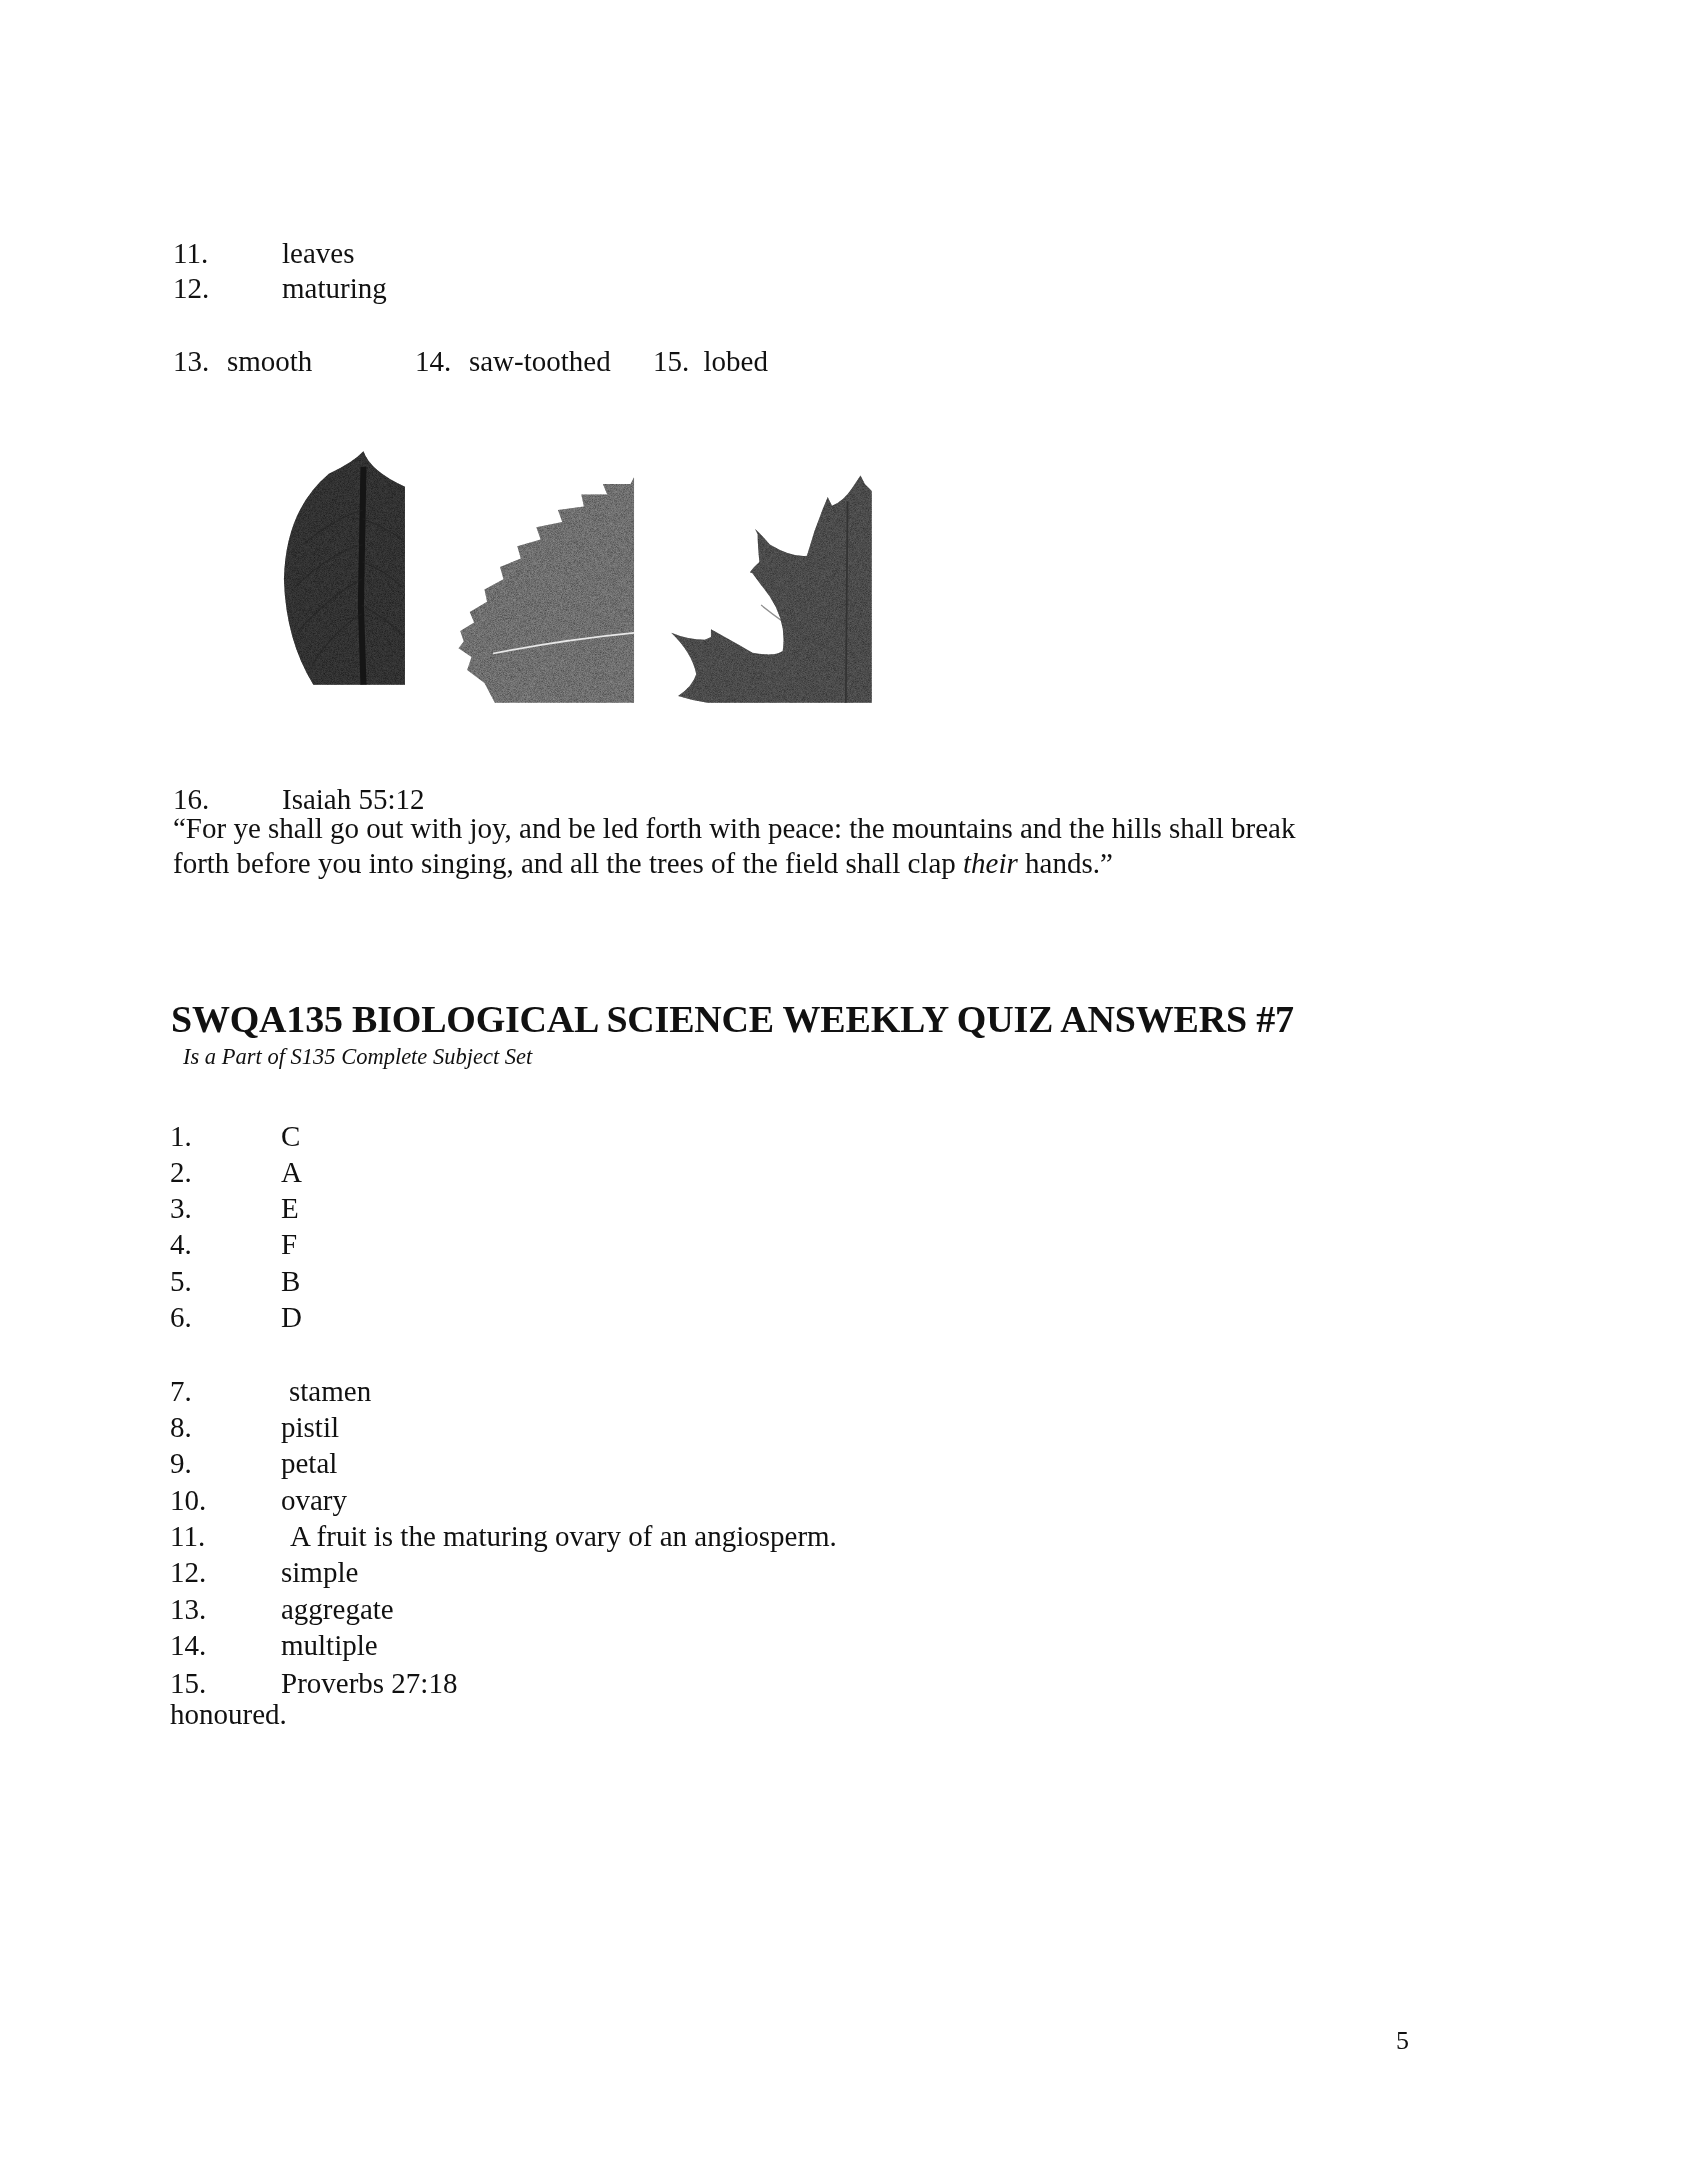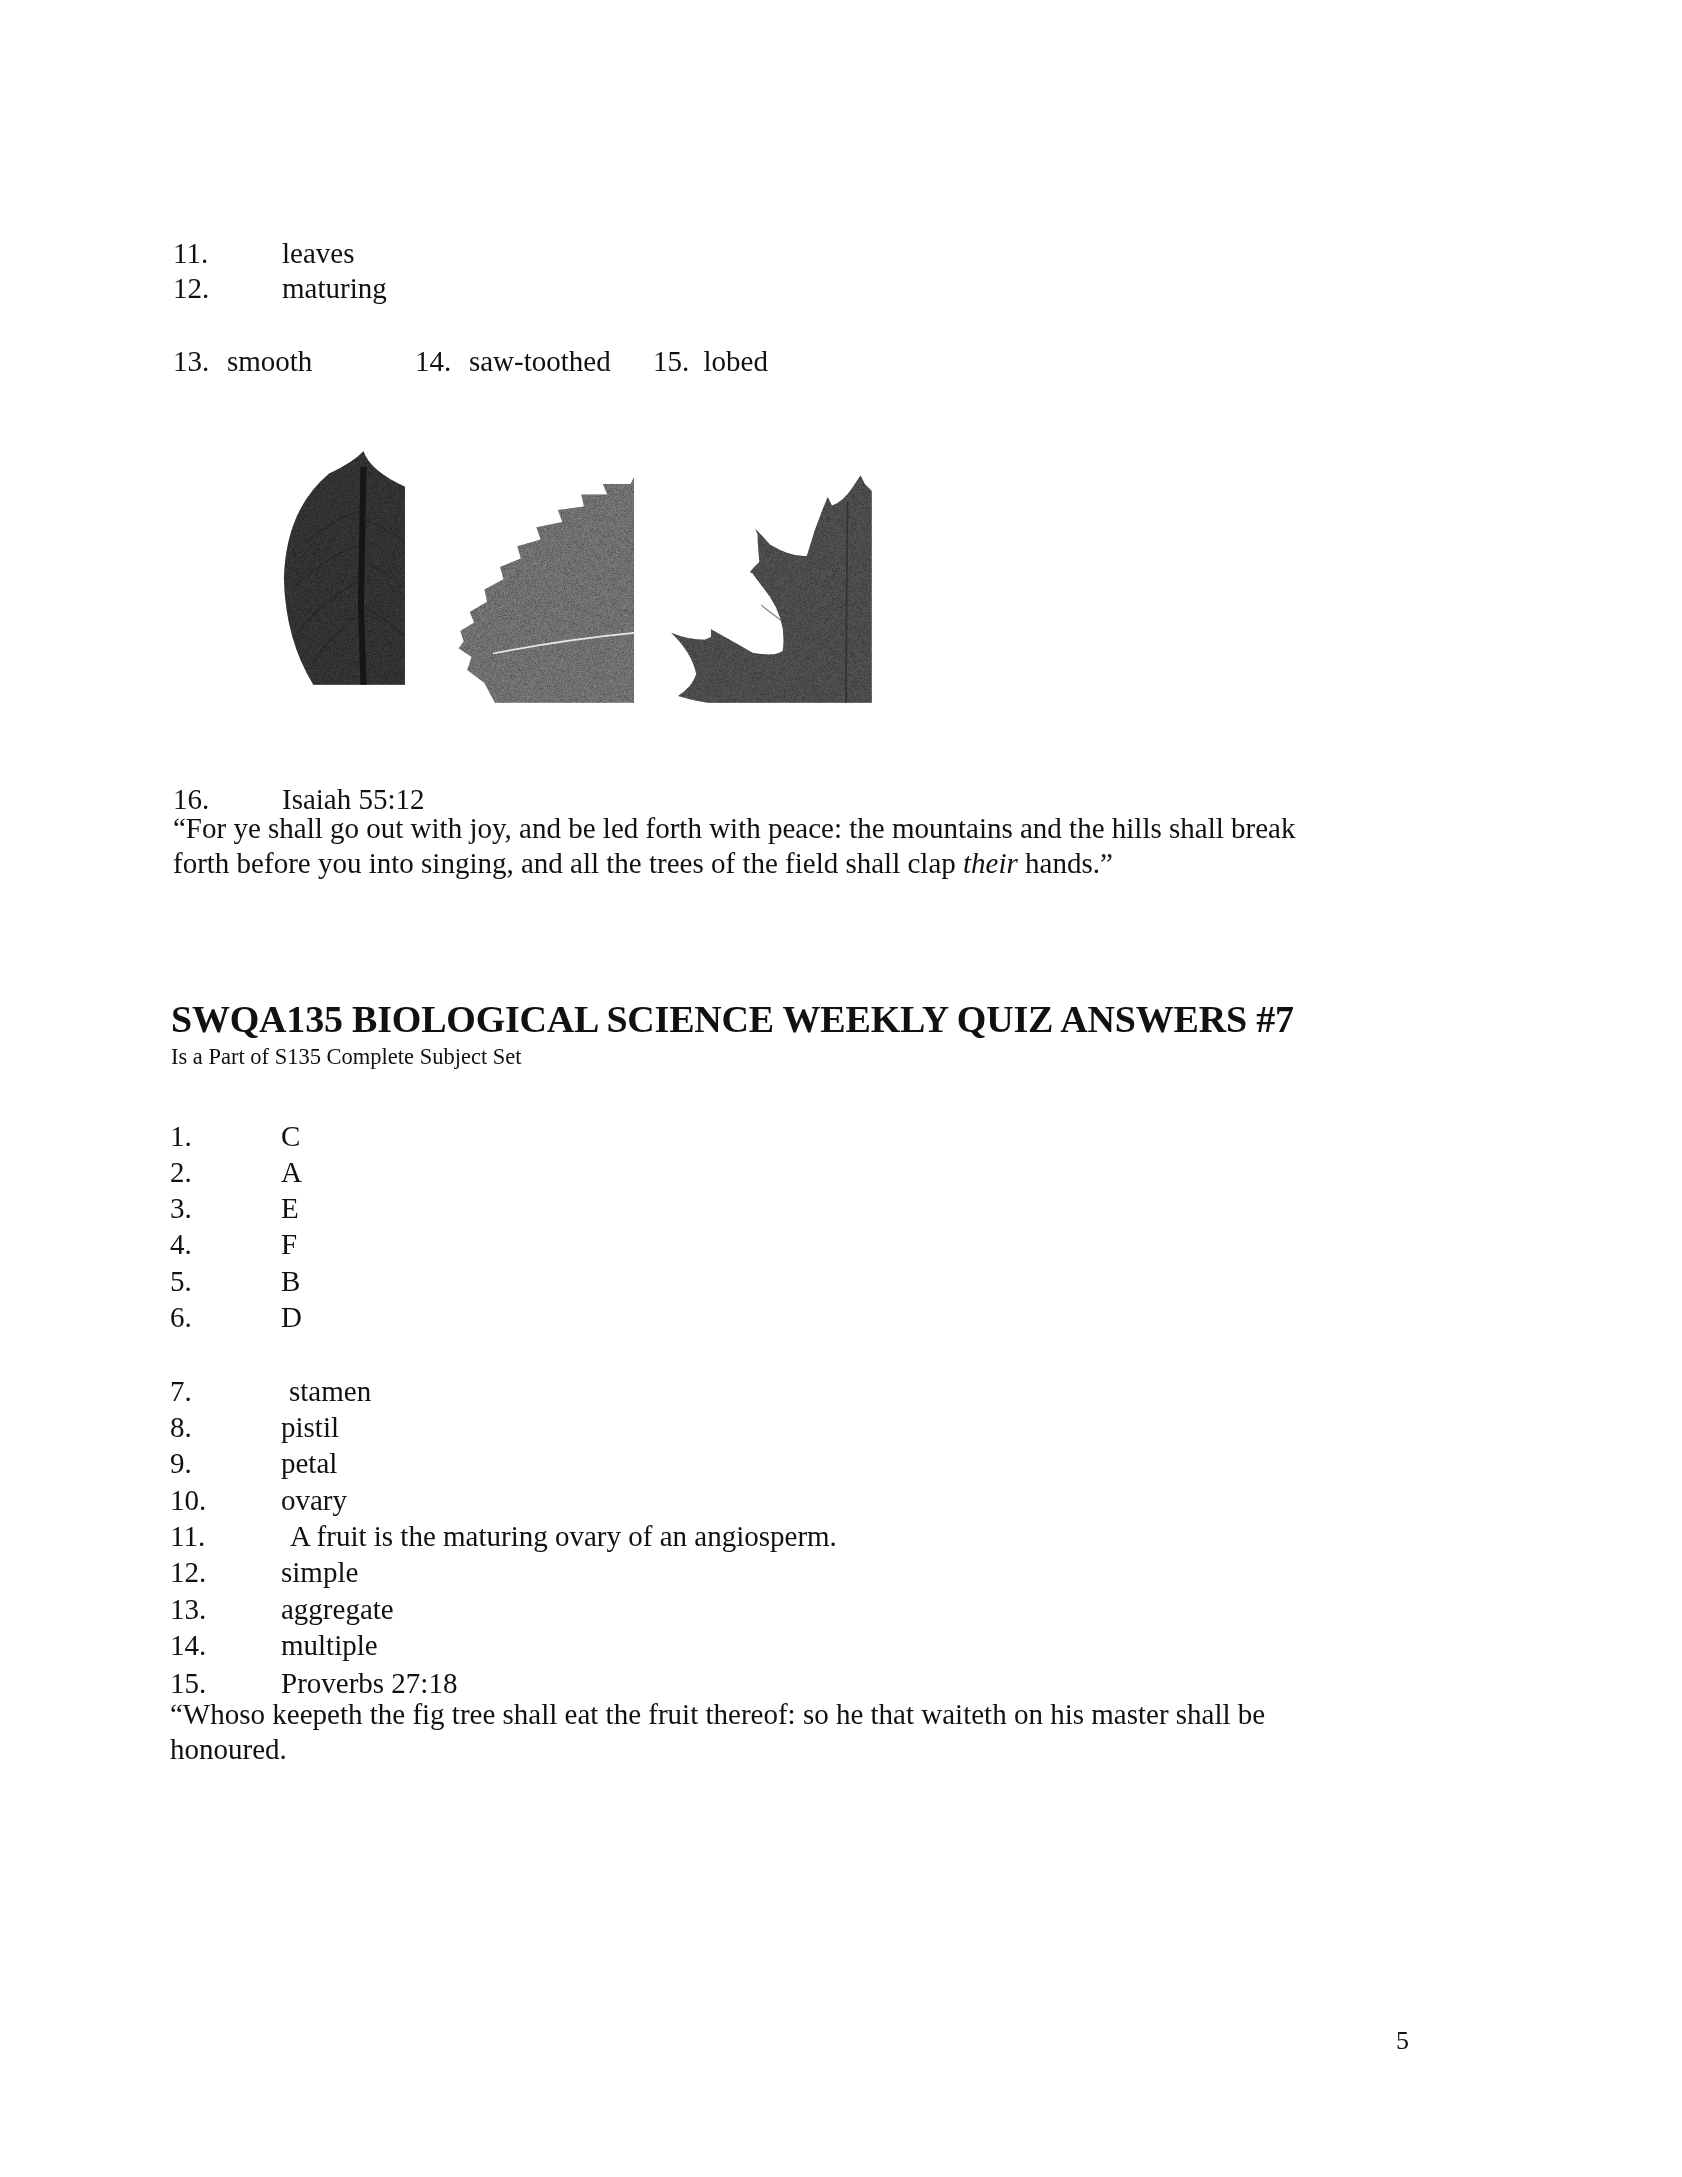--- a/index.html
+++ b/index.html
@@ -81,21 +81,21 @@
 <div class="t" style="left:173px; top:785px;">
   <span class="num" style="left:0;">16.</span>
   <span class="ans" style="left:93px;">Isaiah 55:12</span>
 </div>
 <div class="quote" style="left:173px; top:811px;">
   <div>“For ye shall go out with joy, and be led forth with peace: the mountains and the hills shall break</div>
   <div><span>forth before you into singing, and all the trees of the field shall clap </span><i>their</i><span> hands.”</span></div>
 </div>
 
 <div class="t heading" style="left:171px; top:1000px;">SWQA135 BIOLOGICAL SCIENCE WEEKLY QUIZ ANSWERS #7</div>
-<div class="t subtitle" style="left:171px; top:1046px;">Is a Part of S135 Complete Subject Set</div>
+<div class="t subtitle" style="left:183px; top:1046px;font-style:italic;">Is a Part of S135 Complete Subject Set</div>
 
 <div>
   <div class="t" style="left:170px; top:1122px;">
     <span class="num">1.</span>
     <span class="ans" style="left:95px;">C</span>
   </div>
   <div class="t" style="left:170px; top:1158px;">
     <span class="num">2.</span>
     <span class="ans" style="left:95px;">A</span>
   </div>
@@ -150,18 +150,17 @@
     <span class="num">14.</span>
     <span class="ans" style="left:95px;">multiple</span>
   </div>
   <div class="t" style="left:170px; top:1669px;">
     <span class="num">15.</span>
     <span class="ans" style="left:95px;">Proverbs 27:18</span>
   </div>
 </div>
 
 <div class="quote" style="left:170px; top:1697px;">
-  <div>“Whoso keepeth the fig tree shall eat the fruit thereof: so he that waiteth on his master shall be</div>
   <div>honoured.</div>
 </div>
 
 <div class="t pagenum" style="left:1396px; top:2028px;">5</div>
 
 
 </body></html>

